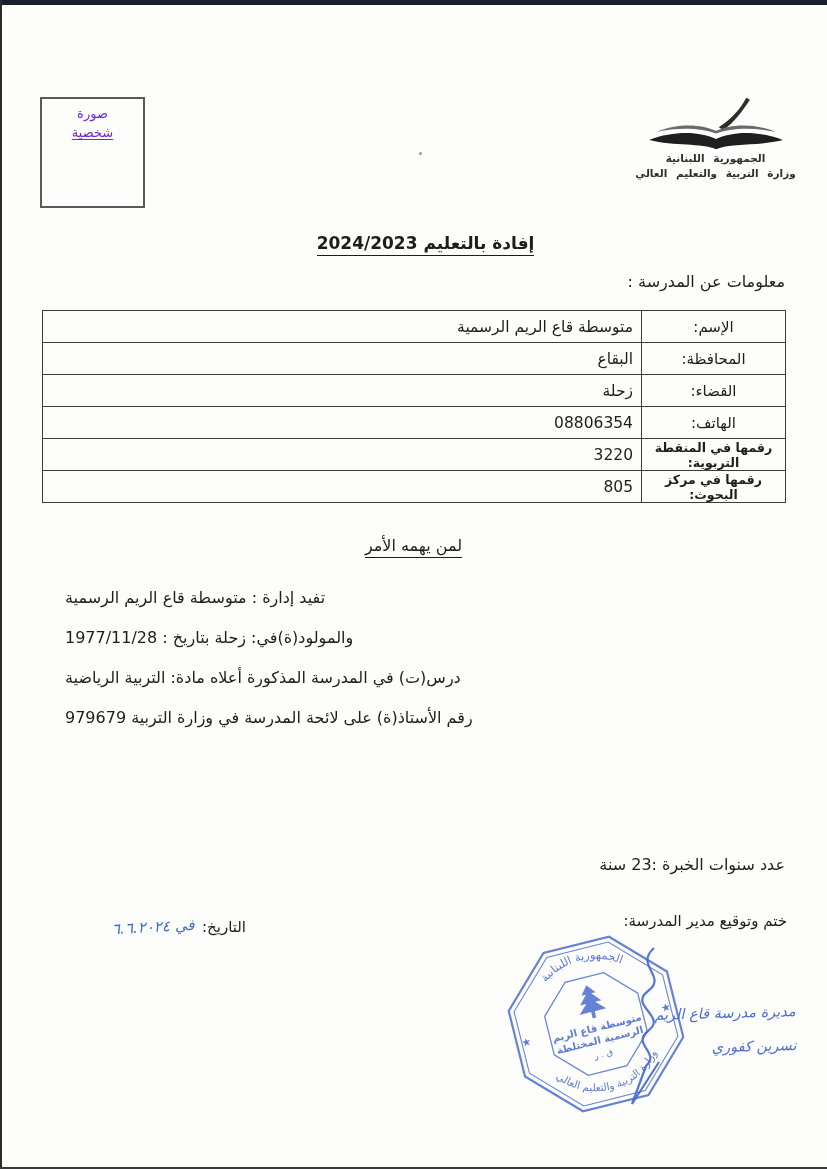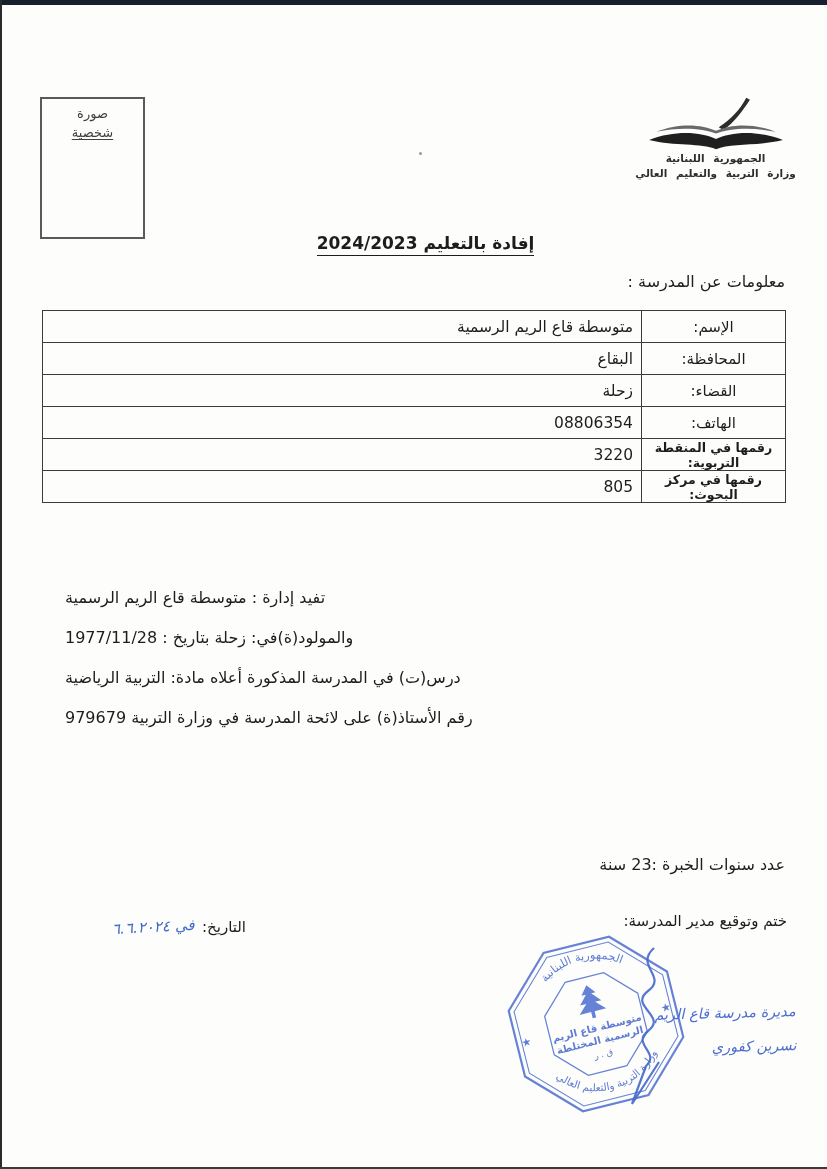--- a/index.html
+++ b/index.html
@@ -9,24 +9,24 @@
     font-family:"DejaVu Sans",sans-serif;color:#1d1d1d;
   }
   
   .edge-top{position:absolute;left:0;top:0;width:827px;height:5px;background:#182030;}
   .edge-left{position:absolute;left:0;top:0;width:2px;height:1169px;background:#2b2b2b;}
   .edge-bottom{position:absolute;left:0;bottom:0;width:827px;height:2px;background:#3a3a3a;}
   .speck{position:absolute;left:419px;top:152px;width:3px;height:3px;border-radius:50%;background:#9a9a9a;}
 
   
   .photo-box{
-    position:absolute;left:40px;top:97px;width:105px;height:142px;
+    position:absolute;left:40px;top:97px;width:105px;height:111px;
     border:2px solid #5a5a5a;box-sizing:border-box;
     direction:rtl;text-align:center;padding-top:5px;
-    font-size:13px;line-height:19px;color:#404040;
+    font-size:13px;line-height:19px;color:#6d28d9;
   }
   .photo-box .u{text-decoration:underline;text-underline-offset:2px;}
 
   
   .logo{position:absolute;left:628px;top:96px;width:175px;text-align:center;}
   .logo svg{display:block;margin:0 auto;}
   .logo-line{direction:rtl;font-size:10.5px;font-weight:bold;color:#2e2e2e;
     letter-spacing:.5px;word-spacing:5px;line-height:15px;}
 
   
@@ -124,20 +124,23 @@
       <td class="lbl bold">رقمها في المنقطة التربوية:</td>
       <td class="val">3220</td>
     </tr>
     <tr>
       <td class="lbl bold">رقمها في مركز البحوث:</td>
       <td class="val">805</td>
     </tr>
   </tbody>
     </table>
 
+  <div class="subject-wrap">
+    <span class="subject">لمن يهمه الأمر</span>
+  </div>
 
   <div class="body-lines">
     <div>تفيد إدارة : متوسطة قاع الريم الرسمية</div>
     <div>والمولود(ة)في: زحلة  بتاريخ : 1977/11/28</div>
     <div>درس(ت) في المدرسة المذكورة أعلاه مادة: التربية الرياضية</div>
     <div>رقم الأستاذ(ة) على لائحة المدرسة في وزارة التربية 979679</div>
   </div>
 
   <div class="experience">عدد سنوات الخبرة :23 سنة</div>
 

